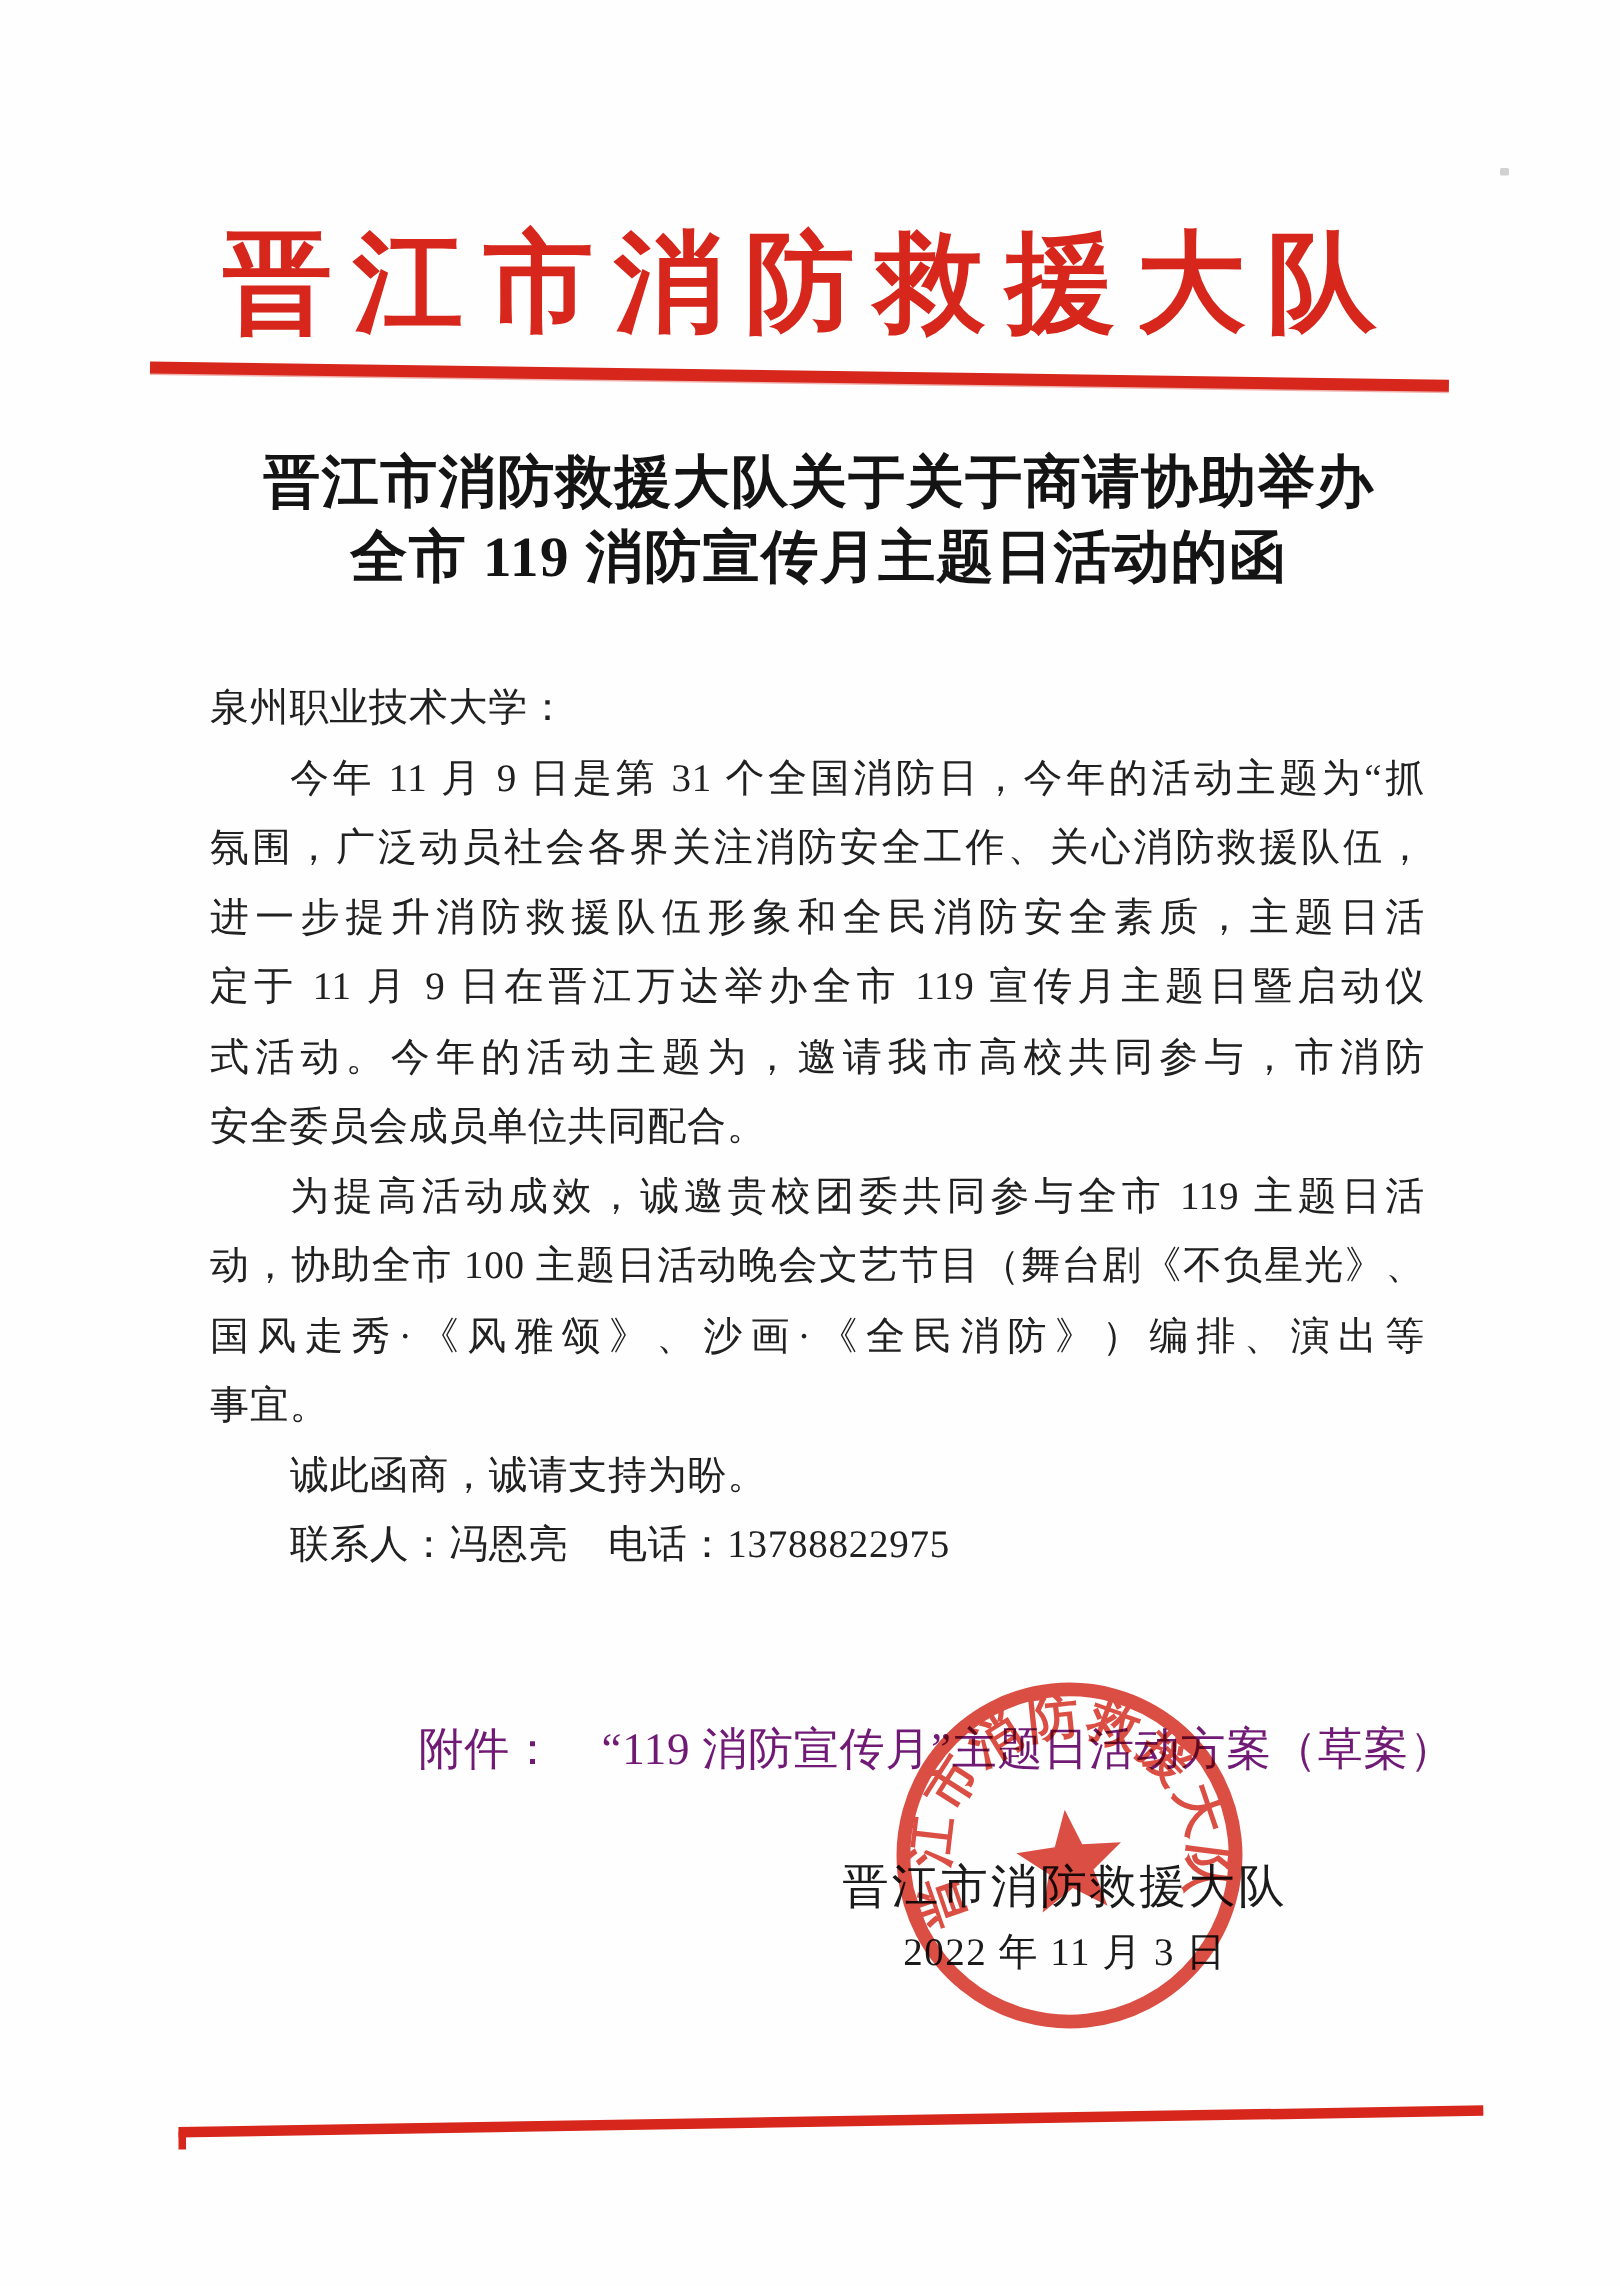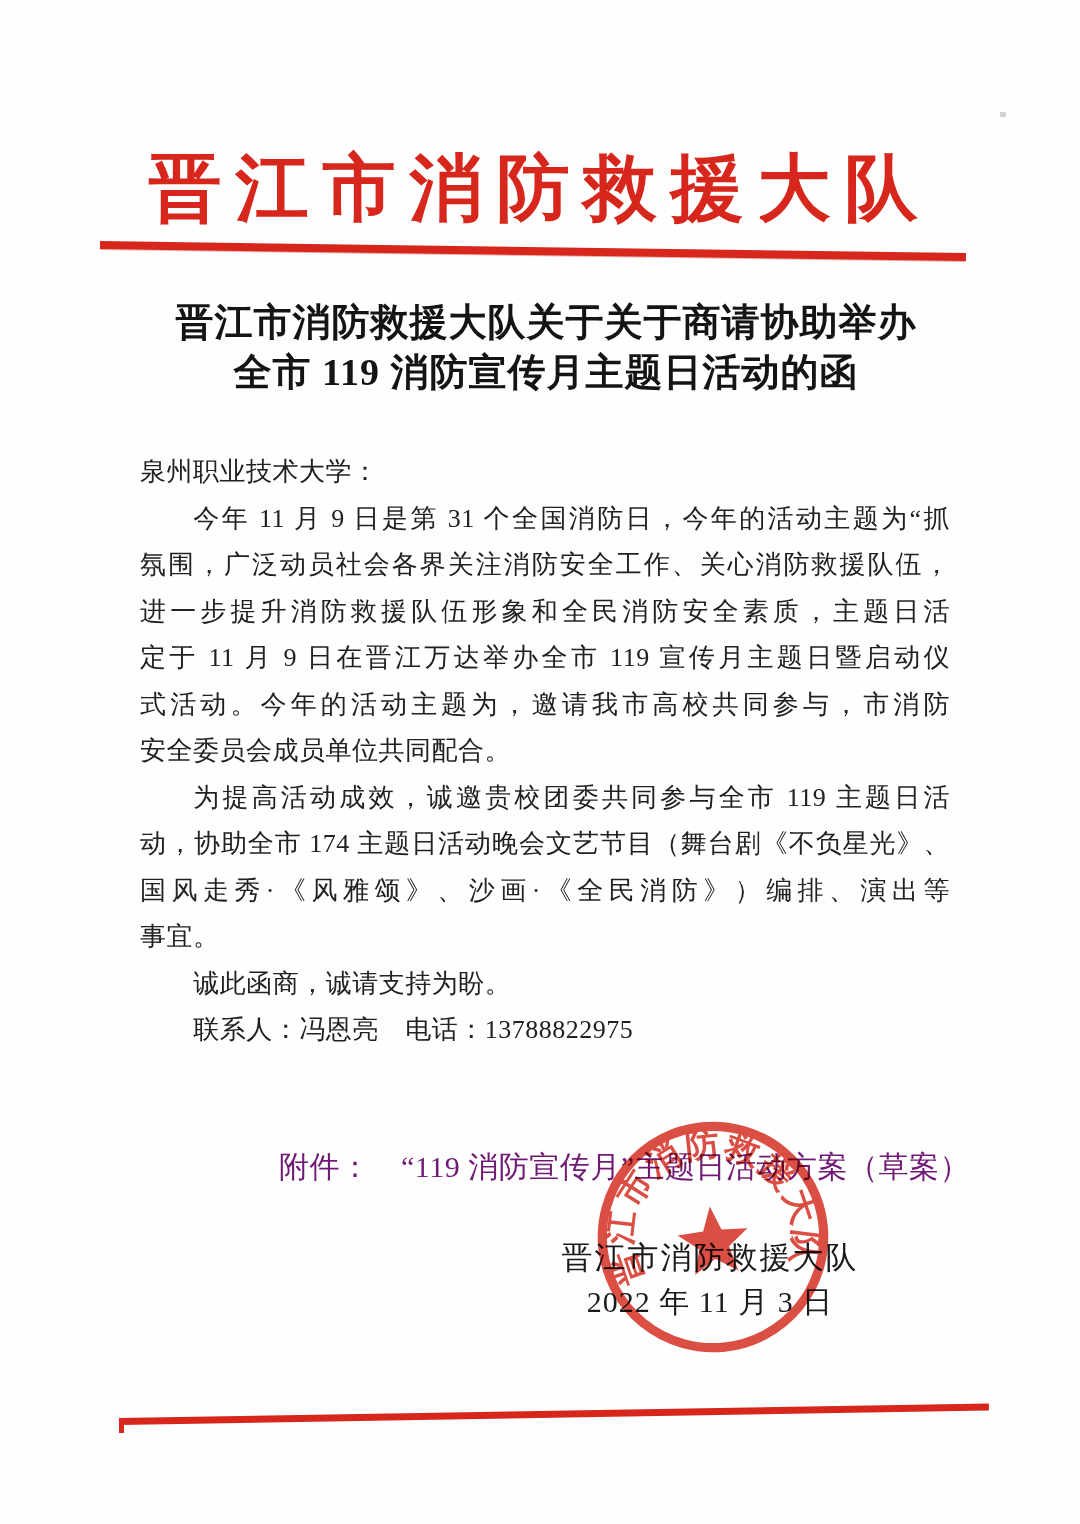--- a/index.html
+++ b/index.html
@@ -54,21 +54,21 @@
     text-indent:2.05em;
     letter-spacing:.5px;
     text-align:right;
   }
   
   .signature{
     position:absolute;left:545px;top:1236px;width:330px;
     text-align:center;color:#1b1b1b;
   }
   .sign-agency{font-size:31px;line-height:44px;letter-spacing:2px;white-space:nowrap;}
-  .sign-date{font-size:30px;line-height:44px;letter-spacing:1px;white-space:nowrap;}
+  .sign-date{font-size:26px;line-height:44px;letter-spacing:1px;white-space:nowrap;}
   
   .seal{
     position:absolute;left:590px;top:1114px;
     width:246px;height:246px;
     opacity:.88;
     mix-blend-mode:multiply;
     transform:rotate(-6deg);
   }
   .seal-text{
     font-family:"Liberation Serif","DejaVu Serif",serif;
@@ -106,21 +106,21 @@
 
   <div class="body-text">
     <div class="line">泉州职业技术大学：</div>
     <div class="line indent just">今年 11 月 9 日是第 31 个全国消防日，今年的活动主题为“抓</div>
     <div class="line just">氛围，广泛动员社会各界关注消防安全工作、关心消防救援队伍，</div>
     <div class="line just">进一步提升消防救援队伍形象和全民消防安全素质，主题日活</div>
     <div class="line just">定于 11 月 9 日在晋江万达举办全市 119 宣传月主题日暨启动仪</div>
     <div class="line just">式活动。今年的活动主题为，邀请我市高校共同参与，市消防</div>
     <div class="line">安全委员会成员单位共同配合。</div>
     <div class="line indent just">为提高活动成效，诚邀贵校团委共同参与全市 119 主题日活</div>
-    <div class="line just">动，协助全市 174 主题日活动晚会文艺节目（舞台剧《不负星光》、</div>
+    <div class="line just">动，协助全市 100 主题日活动晚会文艺节目（舞台剧《不负星光》、</div>
     <div class="line just">国风走秀·《风雅颂》、沙画·《全民消防》）编排、演出等</div>
     <div class="line">事宜。</div>
     <div class="line indent">诚此函商，诚请支持为盼。</div>
     <div class="line indent">联系人：冯恩亮　电话：13788822975</div>
   </div>
 
   <div class="attachment">附件：　“119 消防宣传月”主题日活动方案（草案）</div>
 
   <div class="signature">
     <div class="sign-agency">晋江市消防救援大队</div>

